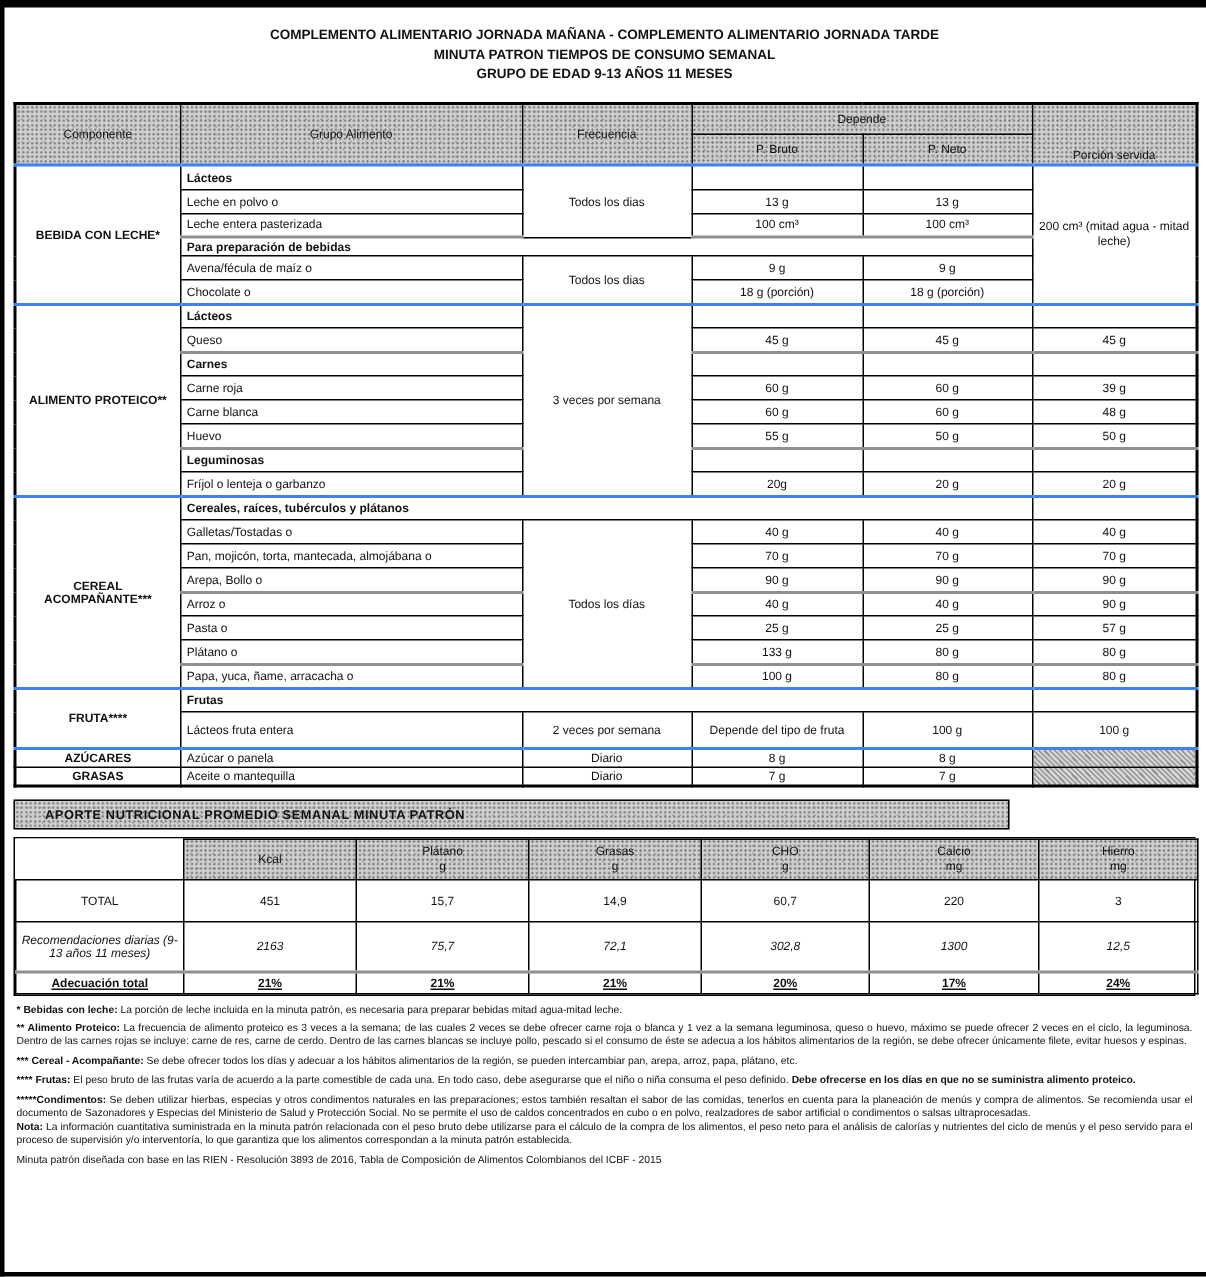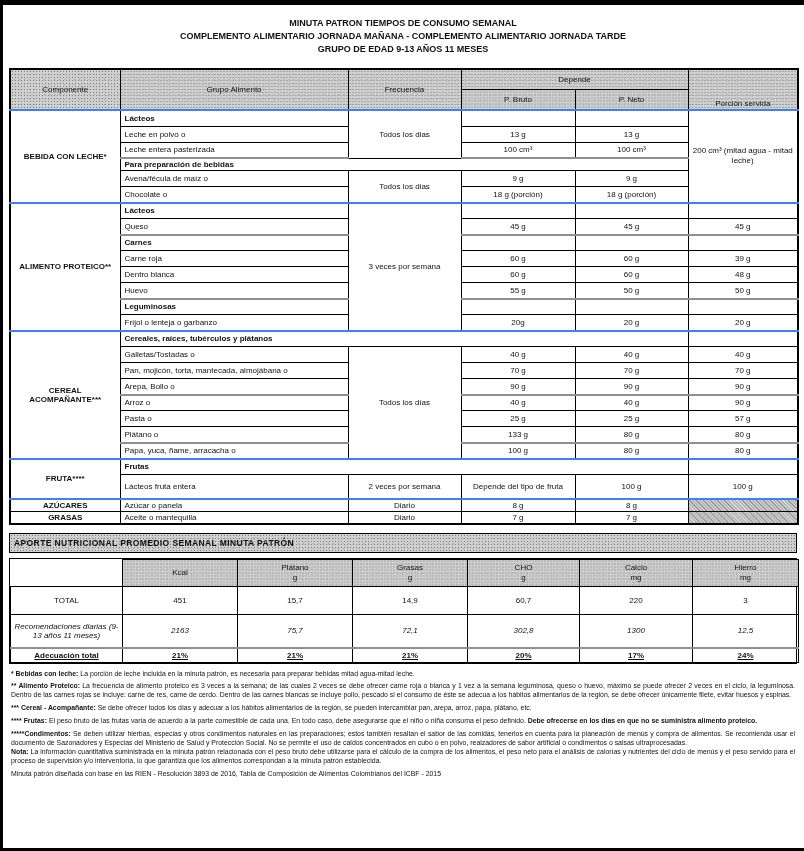--- a/index.html
+++ b/index.html
@@ -16,21 +16,21 @@
   .mt td.sub{text-align:left;font-weight:bold;padding-left:4px;}
   .mt td.g{text-align:left;padding-left:4px;}
   .mt tbody tr{height:16px;}
   .mt tr.sec>td{border-top:2px solid #3b82f6;}
   .mt tr.thin{height:12px;}
   .mt tr.tall{height:24px;}
   .mt tr.gsh>td{border-bottom:2px solid #8f8f8f;}
   .hatch{background-image:repeating-linear-gradient(45deg,#8f8f8f 0,#8f8f8f 1px,#d9d9d9 1px,#d9d9d9 2.5px),repeating-linear-gradient(-45deg,#aaa 0,#aaa 1px,transparent 1px,transparent 3px);}
   .porcm{font-size:8px;line-height:1.3;}
   
-  .abar{box-sizing:border-box;width:788px;margin-top:8px;border:1px solid #000;height:20px;line-height:18px;font-weight:bold;font-size:8.5px;padding-left:4px;letter-spacing:0.4px;}
+  .abar{box-sizing:border-box;width:664px;margin-top:8px;border:1px solid #000;height:20px;line-height:18px;font-weight:bold;font-size:8.5px;padding-left:20px;letter-spacing:0.4px;}
   
   .nbox{box-sizing:border-box;width:788px;border:1.5px solid #000;margin-top:5px;}
   .nt{width:100%;font-size:8px;}
   .nt td{border:1px solid #000;text-align:center;padding:1px 2px;vertical-align:middle;}
   .nt td.nolb{border:none;background:#fff;}
   .nt tr.nhead td{height:24px;line-height:1.2;}
   .nt tr.r1{height:28px;}
   .nt tr.r2{height:34px;font-style:italic;}
   .nt tr.r3{height:14px;font-weight:bold;text-decoration:underline;}
   .nt tr.r3>td{border-top:2px solid #8f8f8f;}
@@ -39,22 +39,22 @@
   .fns p{margin:3.5px 0;}
   .fns .fl{font-weight:bold;}
   .fns .fb{font-weight:bold;}
 </style>
 </head>
 <body>
 
 <div class="page">
 
   <div class="titleblock">
+    <div>COMPLEMENTO ALIMENTARIO JORNADA MAÑANA - COMPLEMENTO ALIMENTARIO JORNADA TARDE</div>
     <div>MINUTA PATRON TIEMPOS DE CONSUMO SEMANAL</div>
-    <div>COMPLEMENTO ALIMENTARIO JORNADA MAÑANA - COMPLEMENTO ALIMENTARIO JORNADA TARDE</div>
     <div>GRUPO DE EDAD 9-13 AÑOS 11 MESES</div>
   </div>
 
   <table class="mt">
     <colgroup>
       <col style="width:110px">
         <col style="width:228px">
         <col style="width:113px">
       <col style="width:114px">
         <col style="width:113px">
@@ -128,21 +128,21 @@
         <td></td>
         <td></td>
       </tr>
       <tr>
         <td class="g">Carne roja</td>
         <td>60 g</td>
         <td>60 g</td>
         <td>39 g</td>
       </tr>
       <tr>
-        <td class="g">Dentro blanca</td>
+        <td class="g">Carne blanca</td>
         <td>60 g</td>
         <td>60 g</td>
         <td>48 g</td>
       </tr>
       <tr class="gsh">
         <td class="g">Huevo</td>
         <td>55 g</td>
         <td>50 g</td>
         <td>50 g</td>
       </tr>

